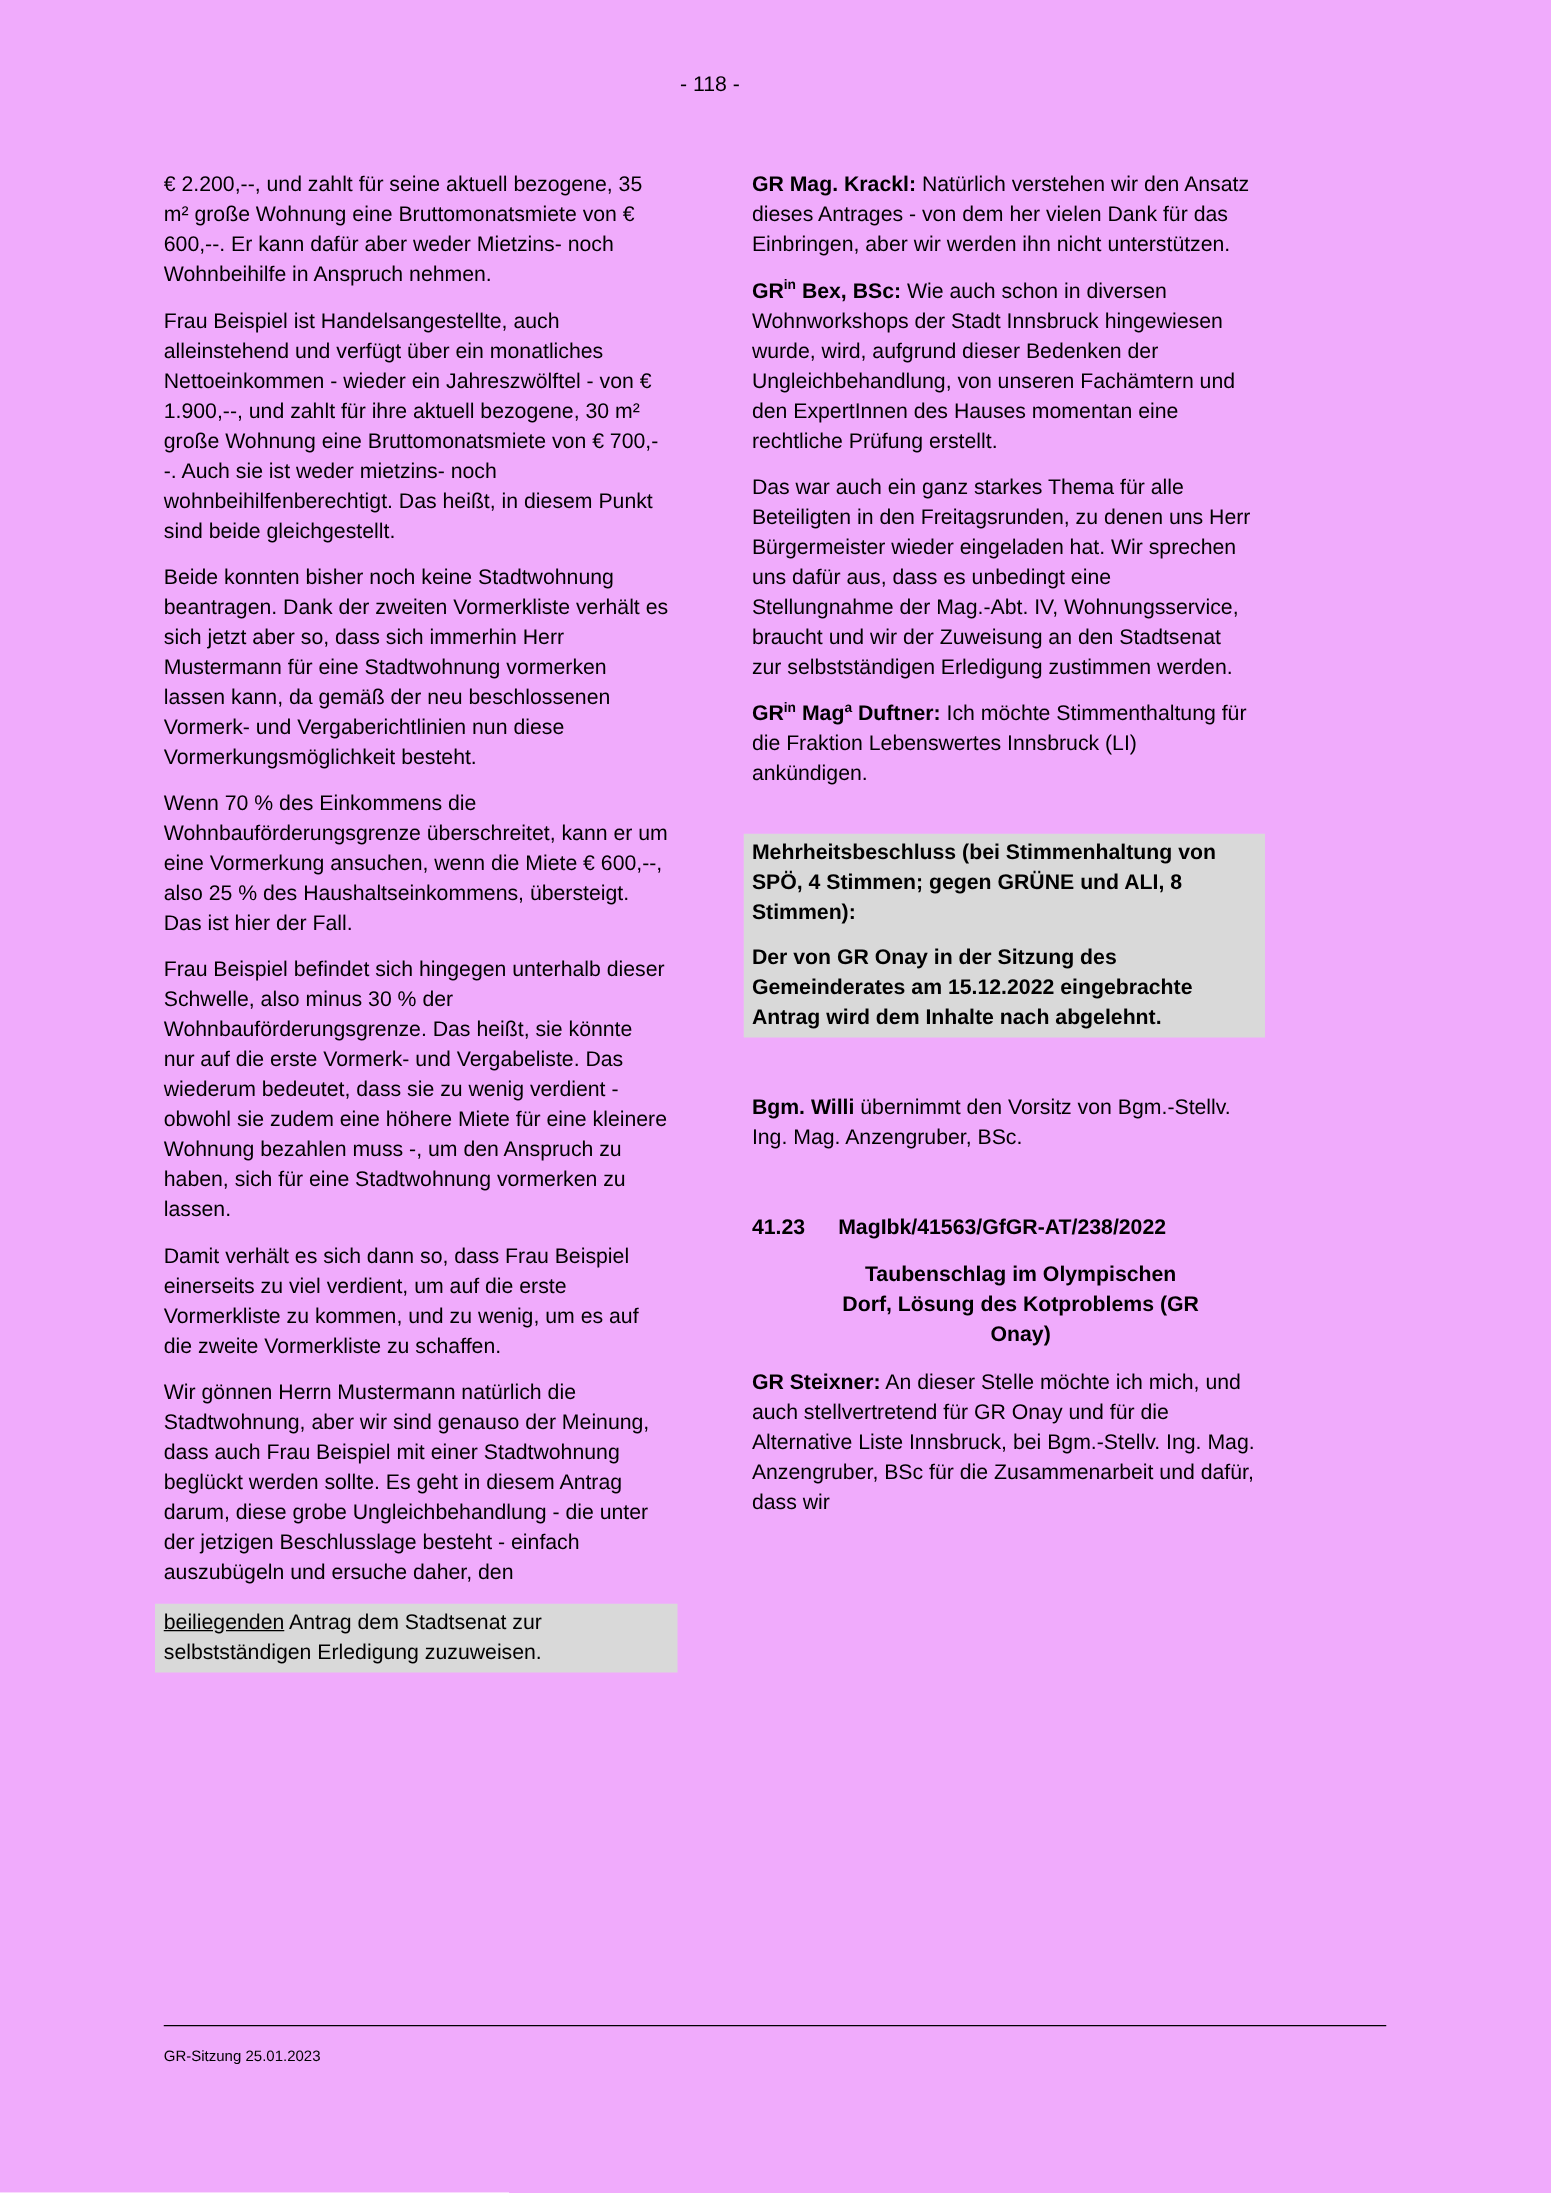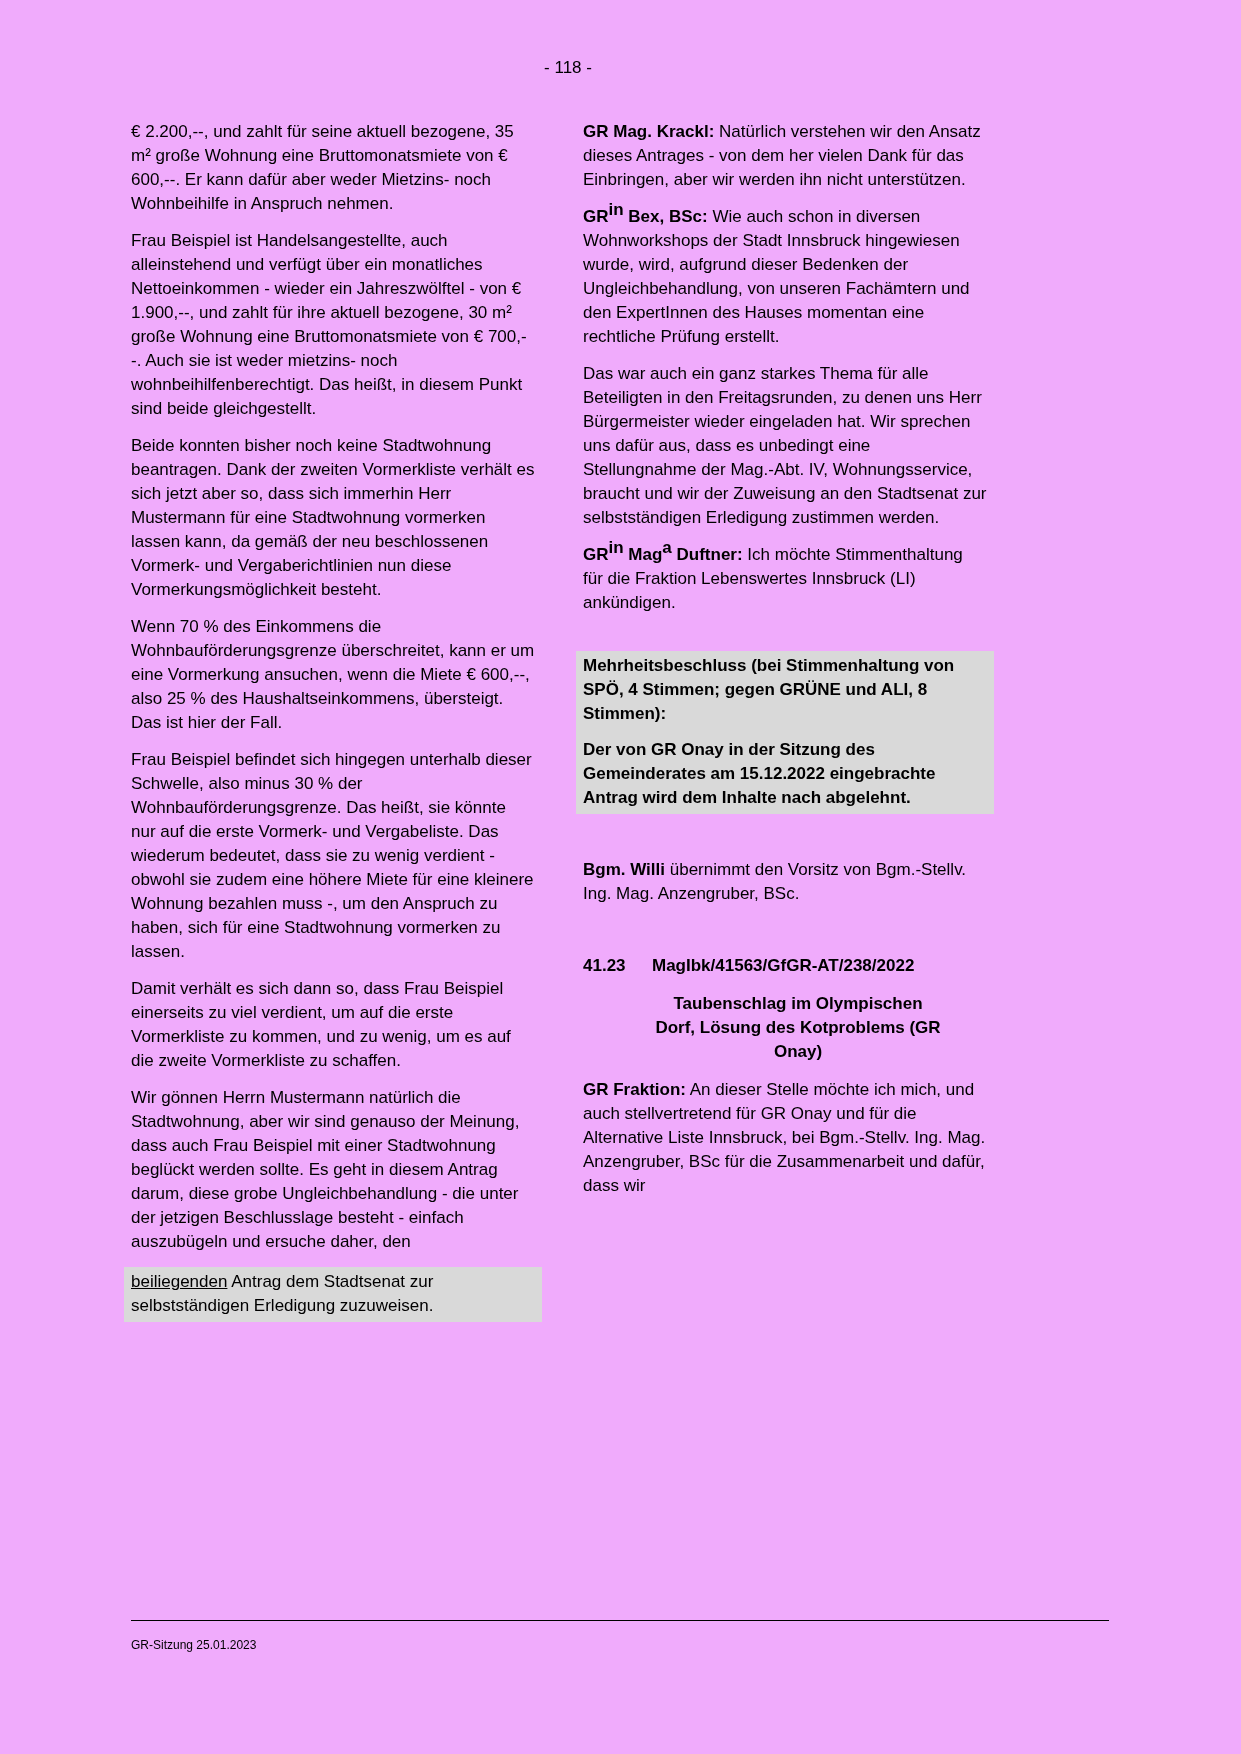--- a/index.html
+++ b/index.html
@@ -20,36 +20,36 @@
   }
   .page-number {
     position: absolute;
     top: 56px;
     left: 131px;
     width: 874px;
     text-align: center;
   }
   .columns {
     position: absolute;
-    top: 120px;
+    top: 136px;
     left: 131px;
     width: 874px;
     display: flex;
-    column-gap: 48px;
+    column-gap: 67px;
   }
   .col {
     width: 404px;
     hyphens: auto;
     -webkit-hyphens: auto;
     text-align: left;
   }
   p { margin: 0 0 13px 0; }
   b, .bold { font-weight: bold; }
   sup {
-    font-size: 17px;
+    font-size: 11px;
     line-height: 0;
     vertical-align: super;
     font-weight: bold;
   }
   .u { text-decoration: underline; text-align: center; }
   .highlight {
     background: var(--highlight-bg, #d9d9d9);
     padding: 3px 7px 4px 7px;
     margin: 0 -7px 13px -7px;
   }
@@ -117,21 +117,21 @@
       </div>
 
       <p class="chair-note"><b>Bgm. Willi</b><span> übernimmt den Vorsitz von Bgm.-Stellv. Ing. Mag. Anzengruber, BSc.</span></p>
 
       <div class="agenda-head">
         <span class="agenda-num">41.23</span>
         <span class="agenda-ref">MagIbk/41563/GfGR-AT/238/2022</span>
       </div>
       <div class="agenda-title">Taubenschlag im Olympischen Dorf, Lösung des Kotproblems (GR Onay)</div>
 
-      <p><b>GR Fraktion:</b><span> An dieser Stelle möchte ich mich, und auch stellvertretend für GR Onay und für die Alternative Liste Innsbruck, bei Bgm.-Stellv. Ing. Mag. Anzengruber, BSc für die Zusammenarbeit und dafür, dass wir</span></p>
+      <p><b>GR Steixner:</b><span> An dieser Stelle möchte ich mich, und auch stellvertretend für GR Onay und für die Alternative Liste Innsbruck, bei Bgm.-Stellv. Ing. Mag. Anzengruber, BSc für die Zusammenarbeit und dafür, dass wir</span></p>
 
     </div>
   </div>
 
   <div class="footer">
     <span>GR-Sitzung 25.01.2023</span>
   </div>
 
 </div>
 

